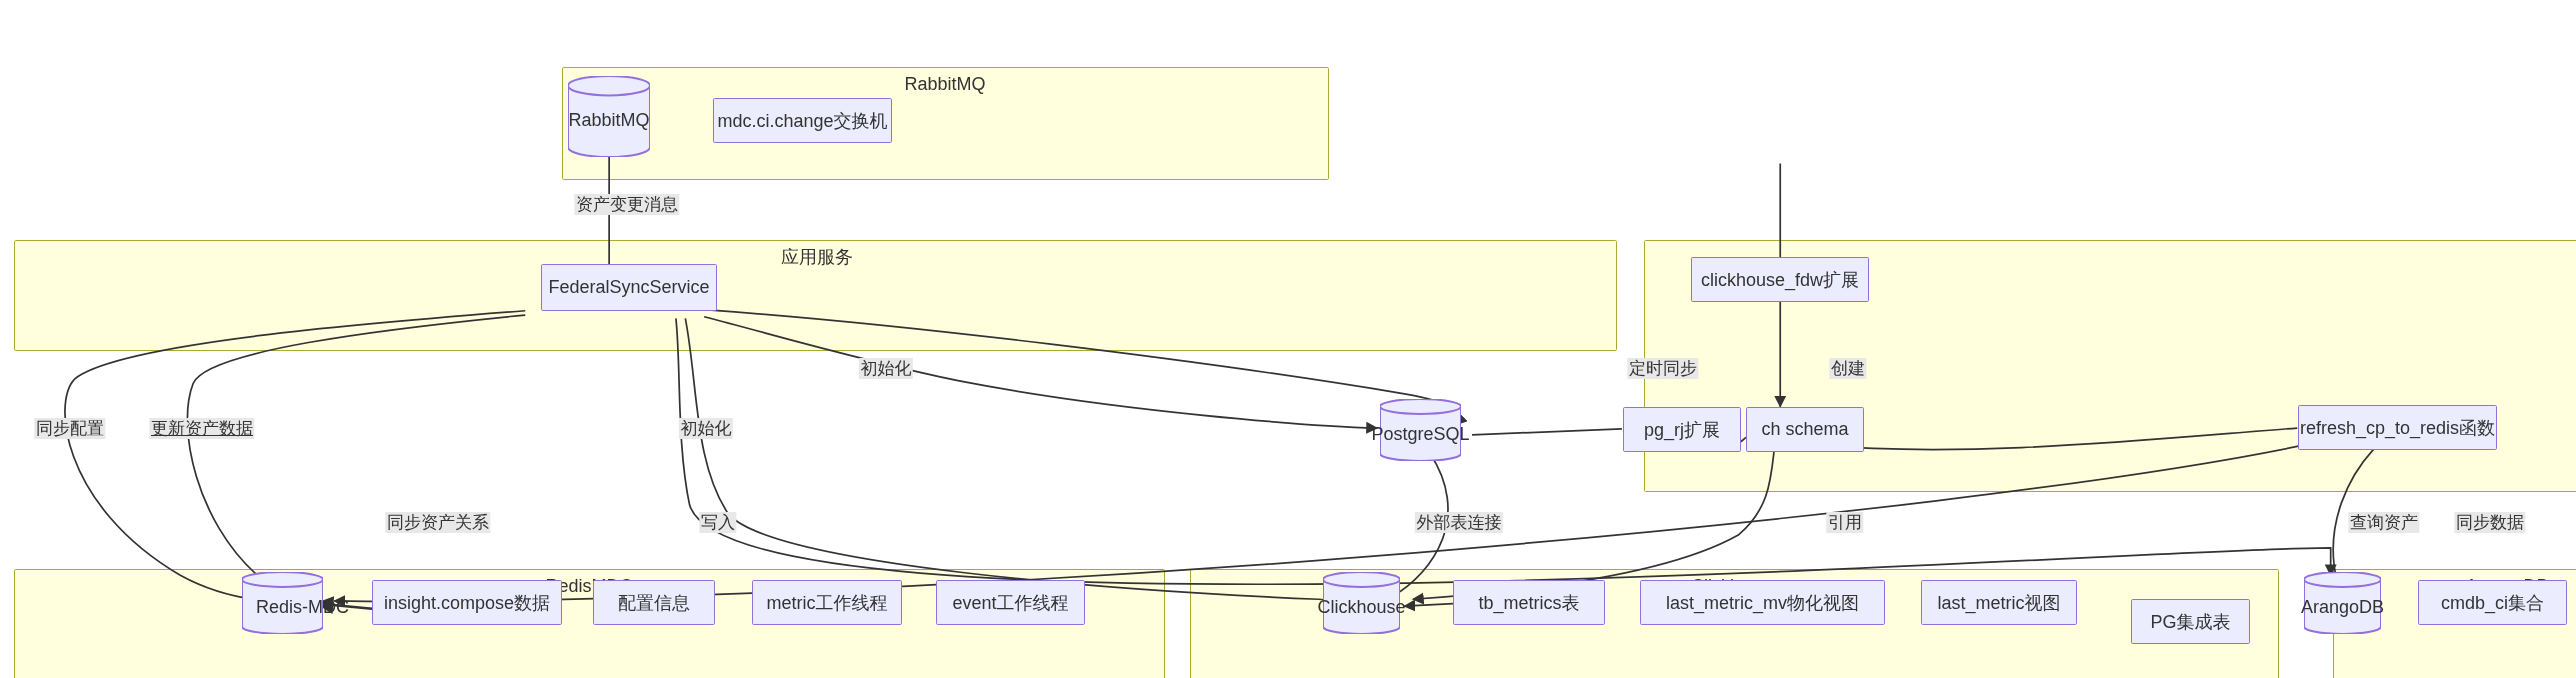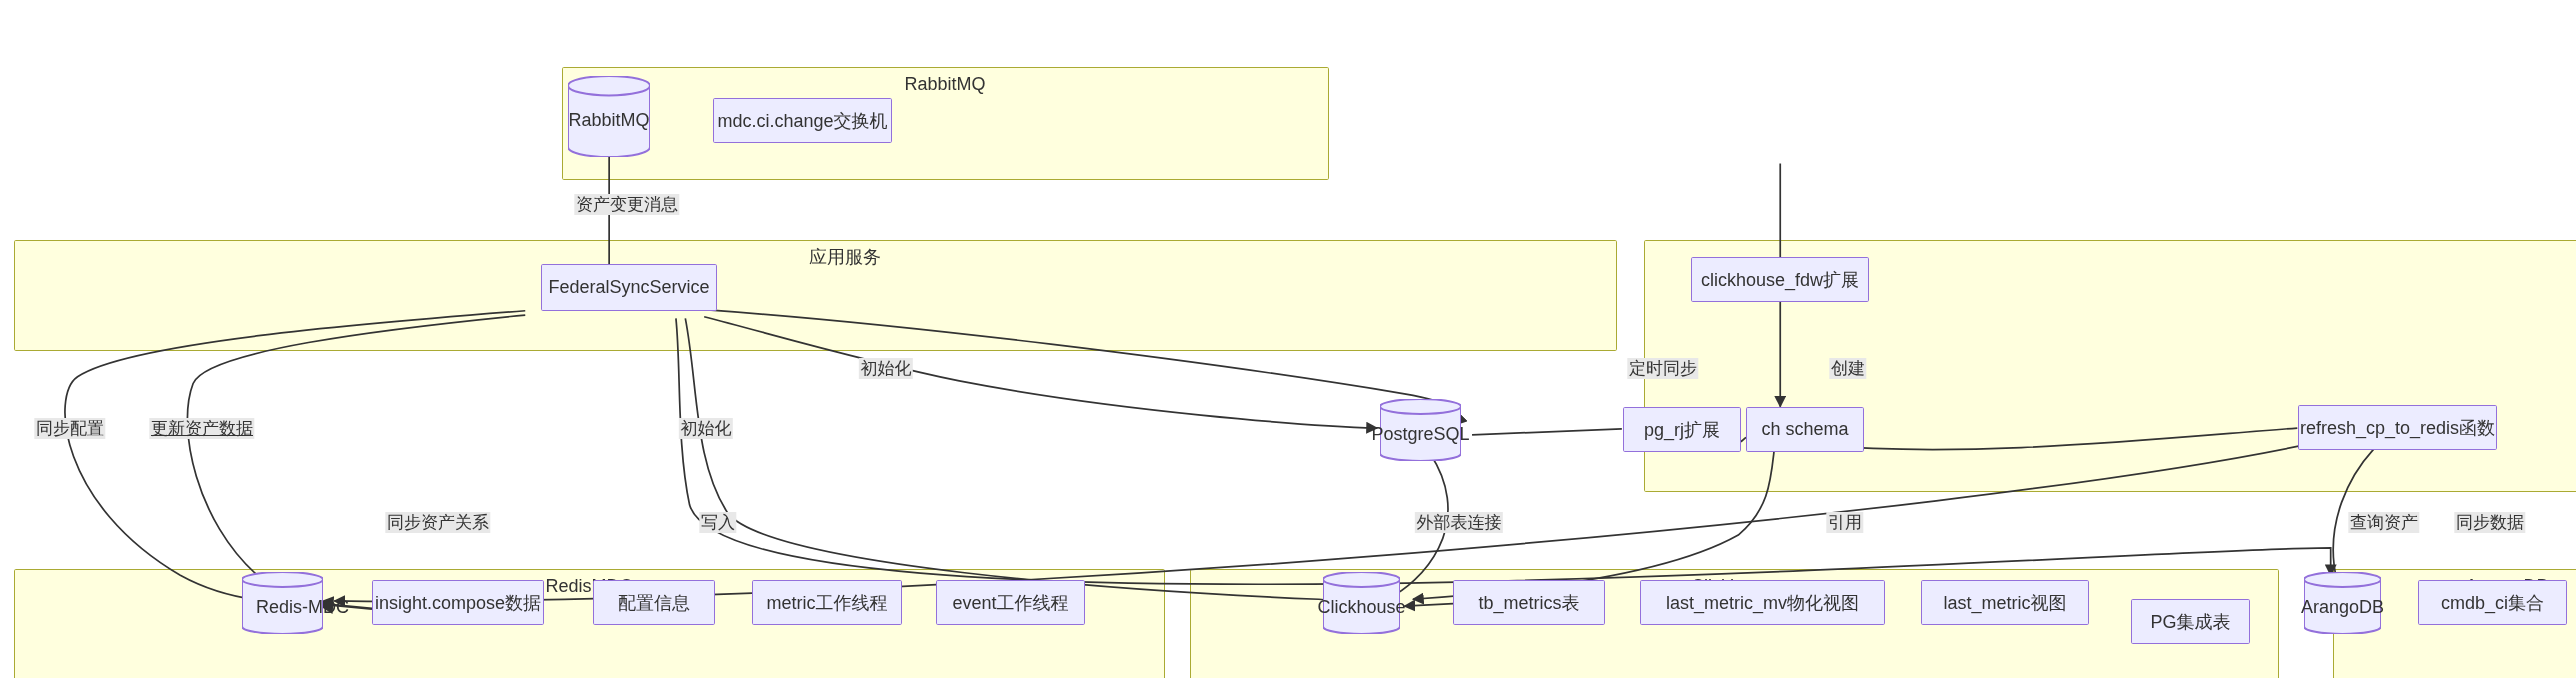--- a/index.html
+++ b/index.html
@@ -97,21 +97,21 @@
 </style>
 </head>
 <body>
 
 <div id="canvas">
 
   <div class="cluster" id="cl-rabbitmq" style="left: 562px; top: 67px; width: 767px; height: 113px;"></div>
   <div class="cluster-label" id="cll-rabbitmq" style="left: 945px; top: 75px;">RabbitMQ</div>
 
   <div class="cluster" id="cl-app" style="left: 13.7px; top: 240px; width: 1603px; height: 111px;"></div>
-  <div class="cluster-label" id="cll-app" style="left: 845px; top: 248px;">应用服务</div>
+  <div class="cluster-label" id="cll-app" style="left: 817px; top: 248px;">应用服务</div>
 
   <div class="cluster" id="cl-pg" style="left: 1644px; top: 240px; width: 3491px; height: 252px;"></div>
 
   <div class="cluster" id="cl-redis" style="left: 13.7px; top: 569px; width: 1151px; height: 111px;"></div>
   <div class="cluster-label" id="cll-redis" style="left: 589px; top: 577px;">RedisMDC</div>
 
   <div class="cluster" id="cl-ch" style="left: 1190px; top: 569px; width: 1089px; height: 111px;"></div>
   <div class="cluster-label" id="cll-ch" style="left: 1735px; top: 577px;">Clickhouse</div>
 
   <div class="cluster" id="cl-arango" style="left: 2333px; top: 569px; width: 348px; height: 111px;"></div>
@@ -200,21 +200,21 @@
   </div>
 
   <div class="node-cyl" id="n-redis-db" style="left: 242px; top: 572px; width: 81px; height: 62px; padding-left: 40px;">
     <svg class="cyl-svg" viewBox="0 0 100 100" preserveAspectRatio="none">
       <path d="M 0,12 L 0,88 A 50,12 0 0 0 100,88 L 100,12 A 50,12 0 0 0 0,12 Z" fill="#ececff" stroke="#9370db" stroke-width="2" vector-effect="non-scaling-stroke"></path>
       <path d="M 0,12 A 50,12 0 0 0 100,12" fill="none" stroke="#9370db" stroke-width="2" vector-effect="non-scaling-stroke"></path>
     </svg>
     <span class="cyl-text">Redis-MDC</span>
   </div>
 
-  <div class="node-box" id="n-insight" style="left: 372px; top: 580px; width: 172px; height: 45px;">
+  <div class="node-box" id="n-insight" style="left: 372px; top: 580px; width: 190px; height: 45px;">
     <span>insight.compose数据</span>
   </div>
 
   <div class="node-box" id="n-config" style="left: 593px; top: 580px; width: 122px; height: 45px;">
     <span>配置信息</span>
   </div>
 
   <div class="node-box" id="n-metric" style="left: 752px; top: 580px; width: 150px; height: 45px;">
     <span>metric工作线程</span>
   </div>
@@ -232,21 +232,21 @@
   </div>
 
   <div class="node-box" id="n-tbmetrics" style="left: 1453px; top: 580px; width: 152px; height: 45px;">
     <span>tb_metrics表</span>
   </div>
 
   <div class="node-box" id="n-lastmv" style="left: 1640px; top: 580px; width: 245px; height: 45px;">
     <span>last_metric_mv物化视图</span>
   </div>
 
-  <div class="node-box" id="n-lastview" style="left: 1921px; top: 580px; width: 168px; height: 45px;">
+  <div class="node-box" id="n-lastview" style="left: 1921px; top: 580px; width: 156px; height: 45px;">
     <span>last_metric视图</span>
   </div>
 
   <div class="node-box" id="n-pgint" style="left: 2131px; top: 580px; width: 119px; height: 45px; margin-top: 19px;">
     <span>PG集成表</span>
   </div>
 
   <div class="node-cyl" id="n-arango-db" style="left: 2304px; top: 572px; width: 77px; height: 62px;">
     <svg class="cyl-svg" viewBox="0 0 100 100" preserveAspectRatio="none">
       <path d="M 0,12 L 0,88 A 50,12 0 0 0 100,88 L 100,12 A 50,12 0 0 0 0,12 Z" fill="#ececff" stroke="#9370db" stroke-width="2" vector-effect="non-scaling-stroke"></path>

